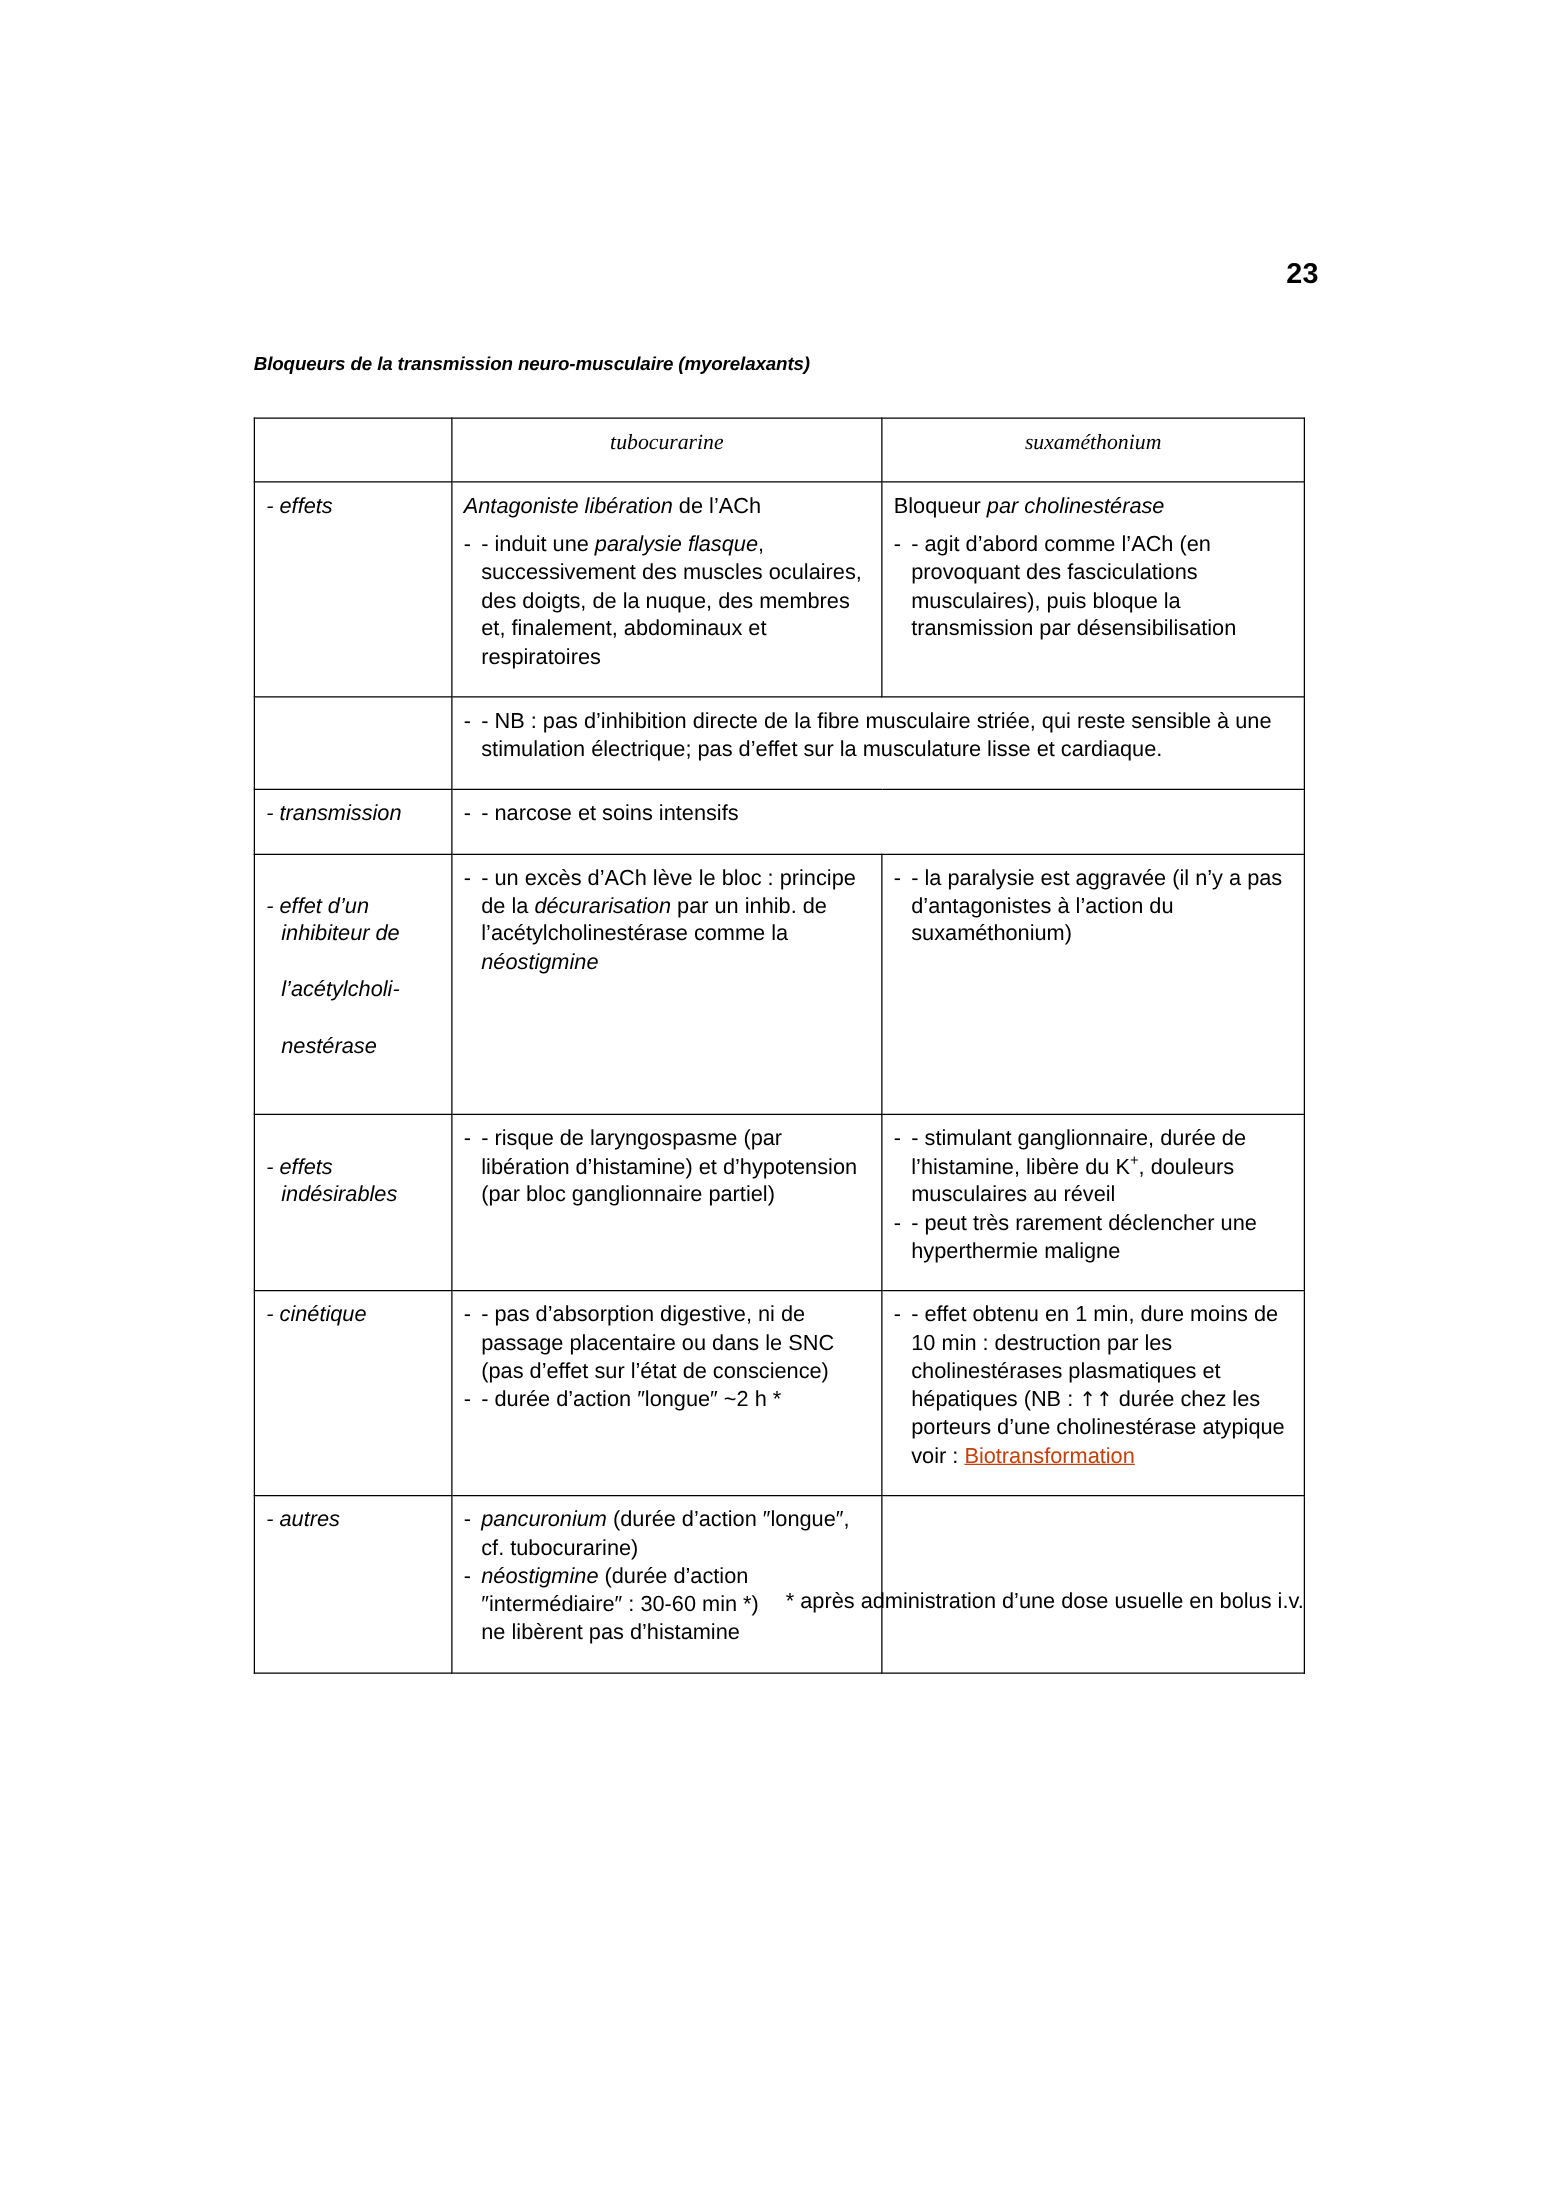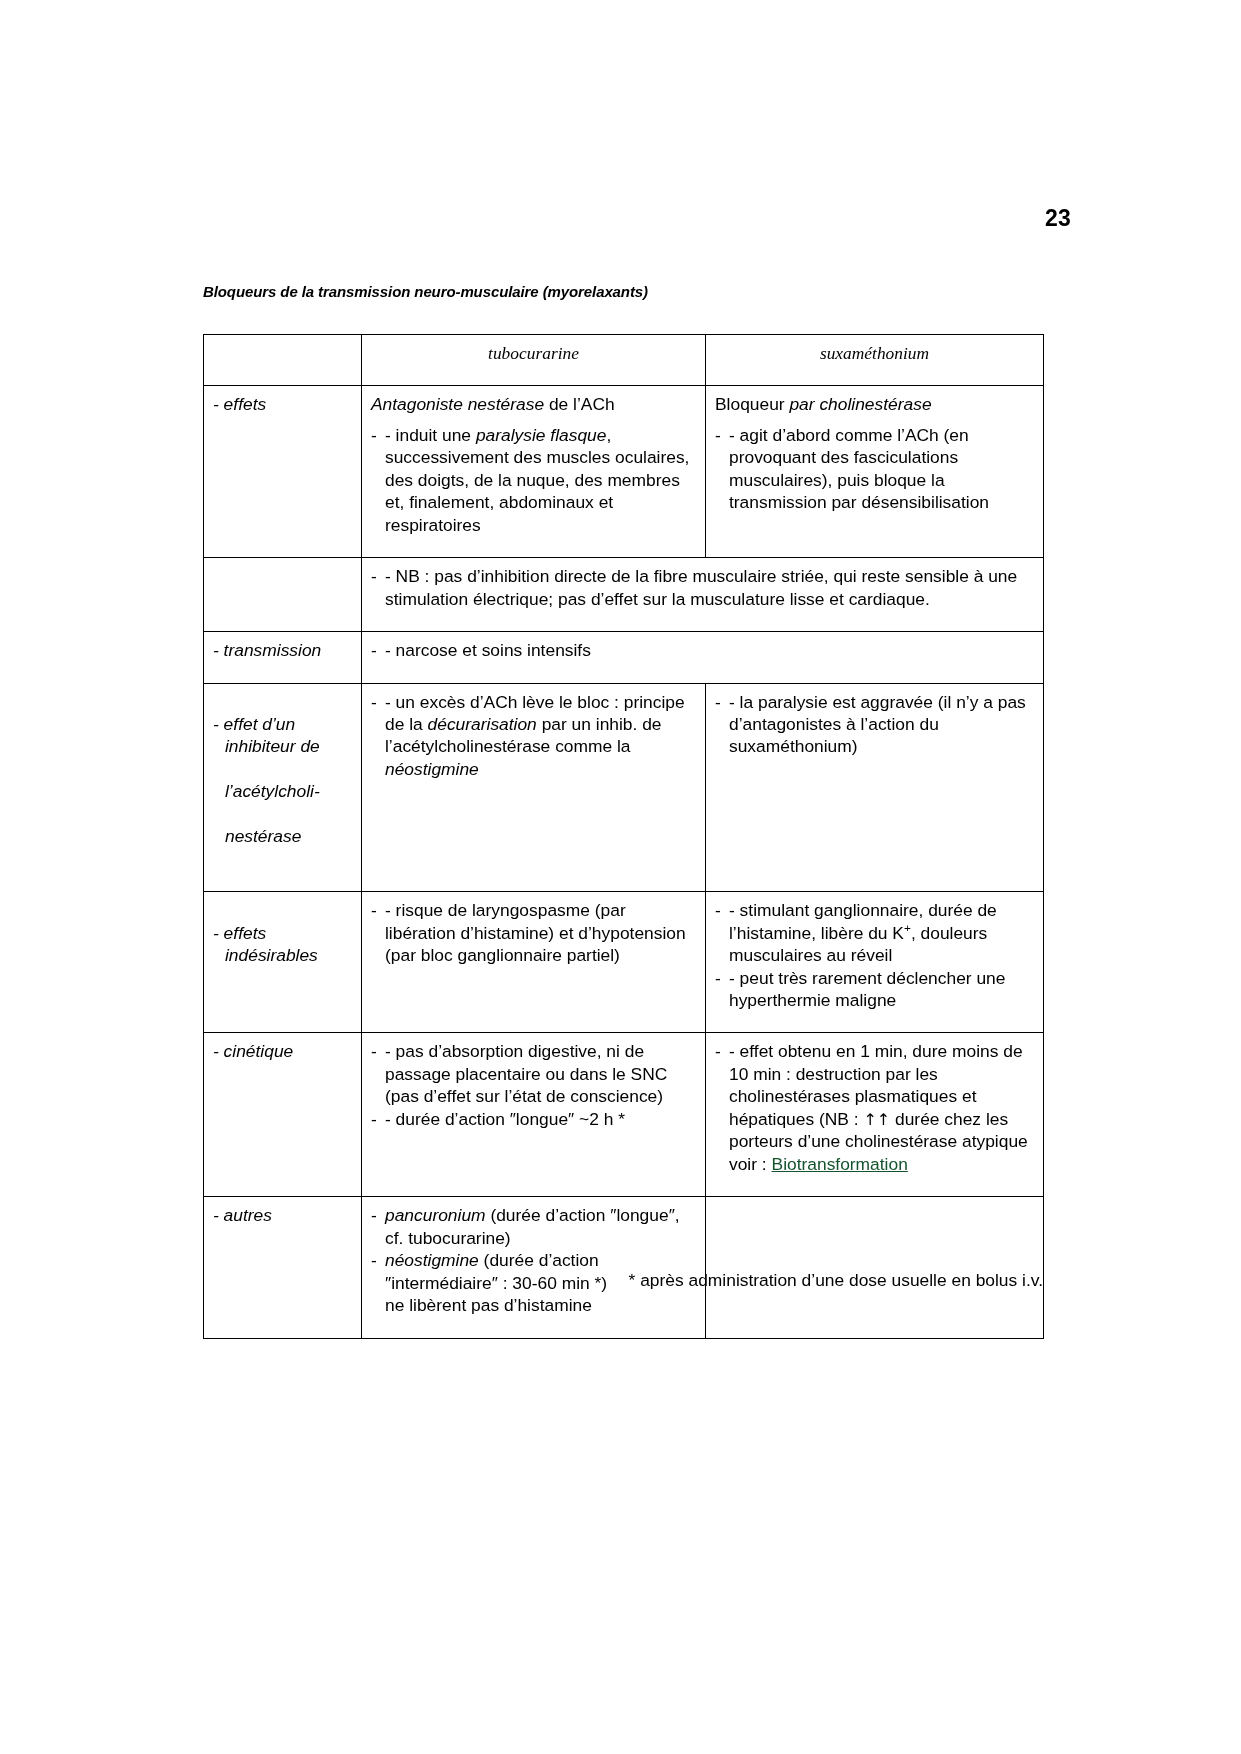--- a/index.html
+++ b/index.html
@@ -17,21 +17,21 @@
   }
   .page {
     position: relative;
     width: 1241px;
     height: 1754px;
     box-sizing: border-box;
   }
   .page-number {
     position: absolute;
     top: 205px;
-    left: 16px;
+    left: 0;
     width: 1055px;
     text-align: right;
     font-size: 23px;
     font-weight: bold;
     letter-spacing: 0.2px;
   }
   .doc-title {
     position: absolute;
     top: 283px;
     left: 203px;
@@ -97,21 +97,21 @@
     top: 0;
   }
   ul.bl li.nodash {
     padding-left: 14px;
   }
   ul.bl li.nodash::before {
     content: "";
   }
   .em { font-style: italic; }
   a.xref {
-    color: #14532d;
+    color: #c2410c;
     text-decoration: underline;
   }
   .arrows {
     font-family: "DejaVu Sans", sans-serif;
     font-size: 16px;
   }
   .sup {
     font-size: 0.68em;
     vertical-align: super;
     line-height: 0;
@@ -145,21 +145,21 @@
 
       <tr>
         <td class="hdr"></td>
         <td class="hdr">tubocurarine</td>
         <td class="hdr">suxaméthonium</td>
       </tr>
 
       <tr>
         <td class="rowlabel">- effets</td>
         <td>
-          <div class="lead"><span class="em">Antagoniste nestérase</span><span> de l’ACh</span></div>
+          <div class="lead"><span class="em">Antagoniste libération</span><span> de l’ACh</span></div>
           <ul class="bl">
             <li><span>- induit une </span><span class="em">paralysie flasque</span><span>, successivement des muscles oculaires, des doigts, de la nuque, des membres et, finalement, abdominaux et respiratoires</span></li>
           </ul>
         </td>
         <td>
           <div class="lead"><span>Bloqueur </span><span class="em">par cholinestérase</span></div>
           <ul class="bl">
             <li><span>- agit d’abord comme l’ACh (en provoquant des fasciculations musculaires), puis bloque la transmission par désensibilisation</span></li>
           </ul>
         </td>

